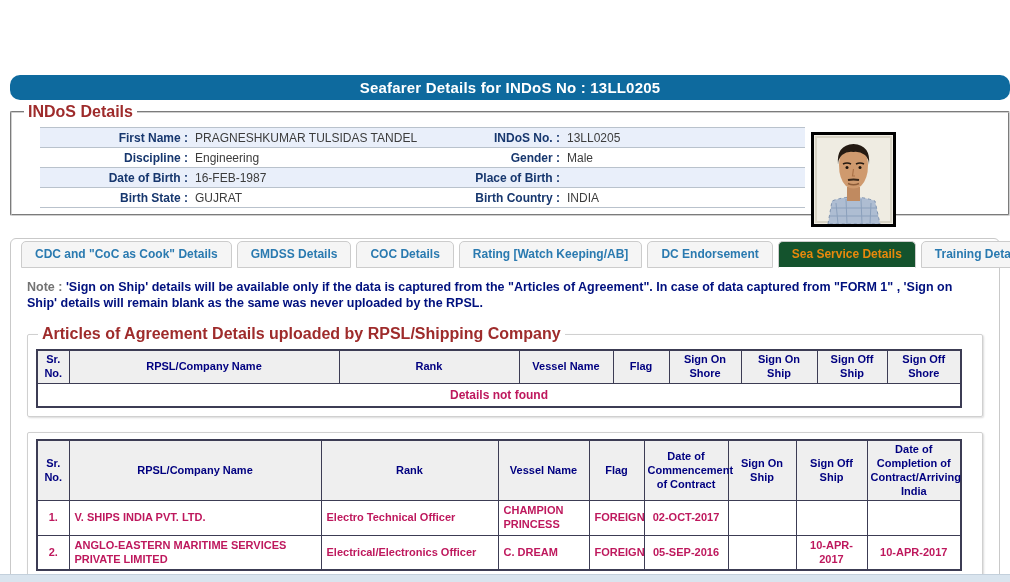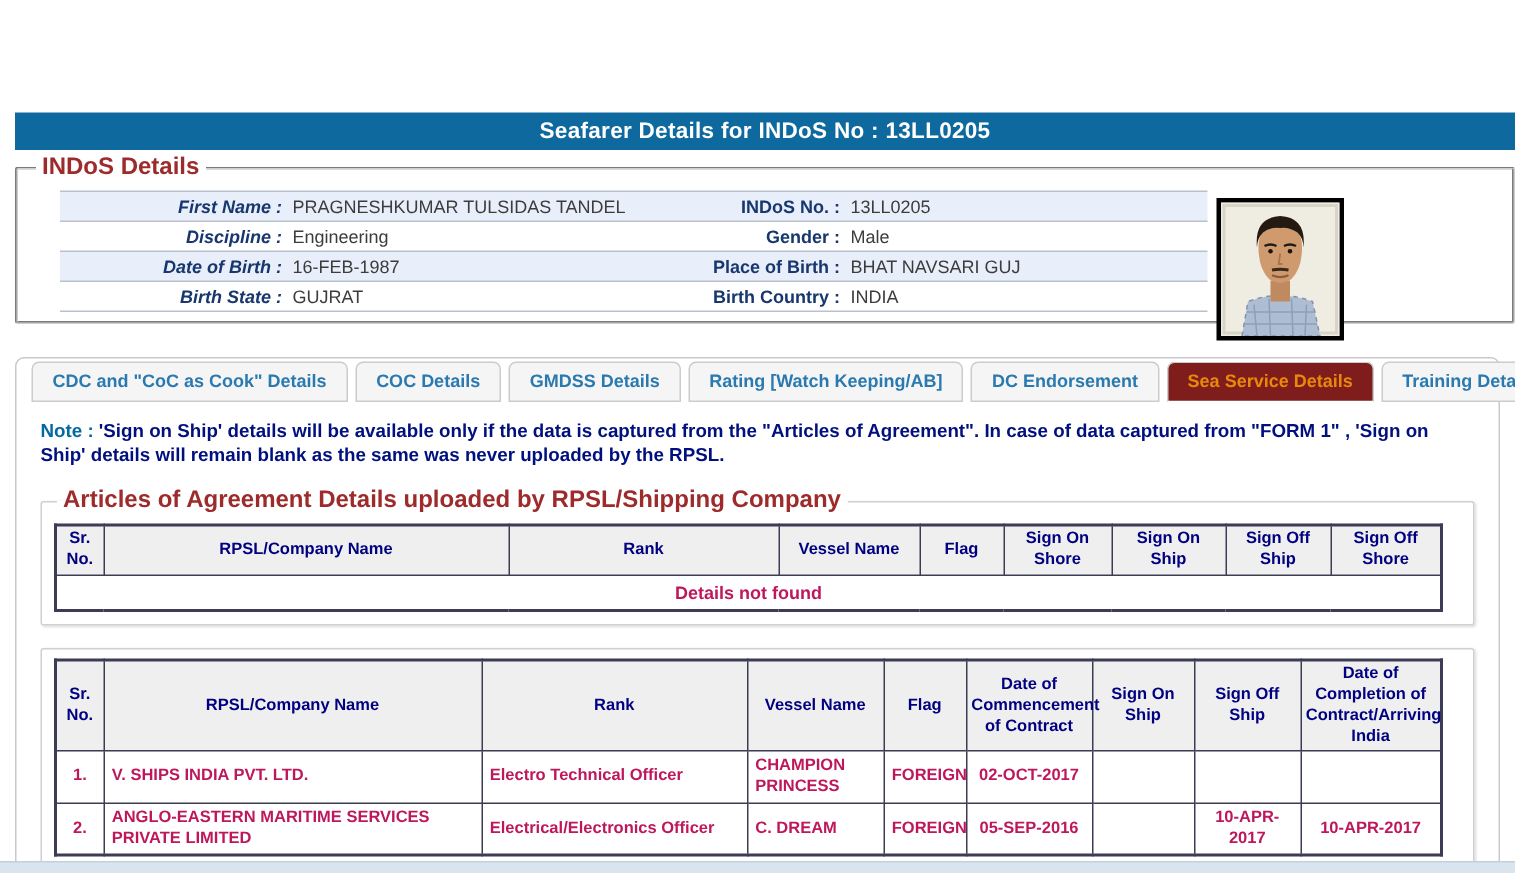--- a/index.html
+++ b/index.html
@@ -15,20 +15,21 @@
   
   .title-bar {
     background: #0e6a9e;
     color: #ffffff;
     font-size: 15px;
     font-weight: bold;
     text-align: center;
     height: 25px;
     line-height: 25px;
     letter-spacing: .2px;
+    border-radius: 10px;
   }
 
   
   fieldset {
     border: 2px groove #cfcfcf;
     border-radius: 2px;
     padding: 4px 6px 6px 6px;
   }
   legend {
     color: #9e2b2b;
@@ -43,21 +44,21 @@
   .kv-row {
     display: flex;
     height: 20px;
     align-items: center;
     border-bottom: 1px solid #b9c2cc;
     font-size: 12px;
   }
   .kv-row:nth-child(odd) { background: #e9effa; }
   .kv-label { font-weight: bold; color: #17376e; text-align: right; }
   .kv-value { color: #3c3c3c; padding-left: 7px; }
-  .c-l1 { width: 148px; font-style: italic; }
+  .c-l1 { width: 148px; }
   .c-v1 { width: 262px; }
   .c-l2 { width: 110px; }
   .c-v2 { flex: 1; }
 
   
   .photo-frame {
     position: absolute;
     right: 112px;
     top: 11px;
     width: 85px;
@@ -83,28 +84,28 @@
     border: 1px solid #cccccc;
     border-radius: 5px 5px 0 0;
     color: #2a7ab0;
     font-size: 12px;
     font-weight: bold;
     padding: 5px 13px 6px 13px;
     white-space: nowrap;
     cursor: pointer;
   }
   .tab.active {
-    background: #7f1d1d;
+    background: #14532d;
     border-bottom-color: #ffffff;
     color: #e8890c;
   }
 
   .tab-content { padding: 12px 16px 0 16px; }
   .note { font-size: 12.5px; font-weight: bold; color: #00107e; line-height: 1.25; margin-bottom: 14px; }
-  .note .note-label { color: #0369a1; }
+  .note .note-label { color: #737373; }
 
   .grid-fieldset { border: 1px groove #d0d0d0; margin-bottom: 15px; padding: 6px 8px 8px 8px; box-shadow: 1px 1px 2px rgba(0,0,0,.15); }
   .grid-fieldset legend { margin-left: 2px; }
 
   table.grid {
     border-collapse: collapse;
     table-layout: fixed;
     width: 924px;
     border: 2px solid #3c3c54;
     font-size: 11px;
@@ -159,21 +160,20 @@
       <div class="kv-row">
         <span class="kv-label c-l1">Discipline :</span>
         <span class="kv-value c-v1">Engineering</span>
         <span class="kv-label c-l2">Gender :</span>
         <span class="kv-value c-v2">Male</span>
       </div>
       <div class="kv-row">
         <span class="kv-label c-l1">Date of Birth :</span>
         <span class="kv-value c-v1">16-FEB-1987</span>
         <span class="kv-label c-l2">Place of Birth :</span>
-        <span class="kv-value c-v2">BHAT NAVSARI GUJ</span>
       </div>
       <div class="kv-row">
         <span class="kv-label c-l1">Birth State :</span>
         <span class="kv-value c-v1">GUJRAT</span>
         <span class="kv-label c-l2">Birth Country :</span>
         <span class="kv-value c-v2">INDIA</span>
       </div>
     </div>
     <div class="photo-frame">
       <svg viewBox="0 0 79 89">
@@ -203,22 +203,22 @@
         <path d="M39.5 34 L38.5 41 L41 41" stroke="#ab7348" stroke-width="1.2" fill="none"></path>
         <path d="M34 45 Q39.5 44 45 45" stroke="#3a281a" stroke-width="2" fill="none"></path>
         <path d="M34 48.5 Q39.5 51 45 48.5" stroke="#8c5c38" stroke-width="1.4" fill="none"></path>
       </svg>
     </div>
   </fieldset>
 
   <div class="tab-panel">
     <div class="tabs">
       <div class="tab">CDC and "CoC as Cook" Details</div>
+      <div class="tab">GMDSS Details</div>
       <div class="tab">COC Details</div>
-      <div class="tab">GMDSS Details</div>
       <div class="tab">Rating [Watch Keeping/AB]</div>
       <div class="tab">DC Endorsement</div>
       <div class="tab active">Sea Service Details</div>
       <div class="tab">Training Details</div>
     </div>
 
     <div class="tab-content">
       <p class="note"><span class="note-label">Note :</span><span> 'Sign on Ship' details will be available only if the data is captured from the "Articles of Agreement". In case of data captured from "FORM 1" , 'Sign on Ship' details will remain blank as the same was never uploaded by the RPSL.</span></p>
 
       <fieldset class="grid-fieldset">

